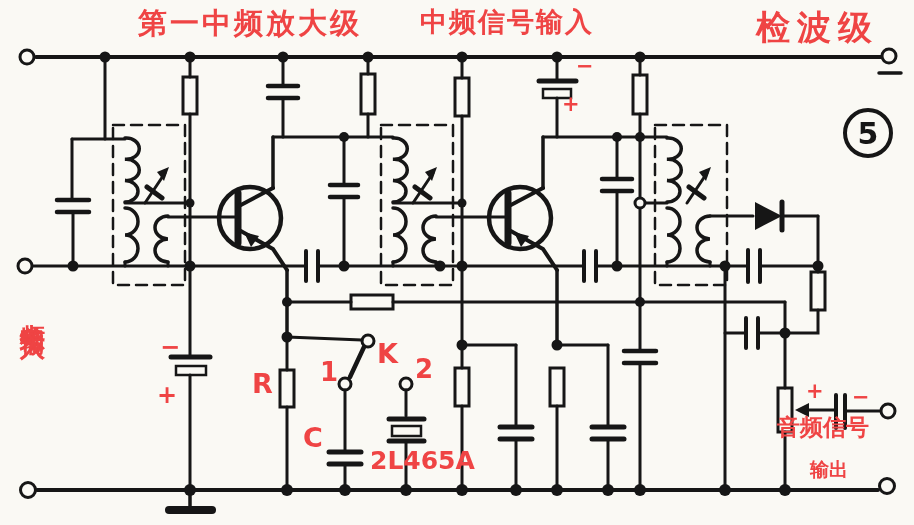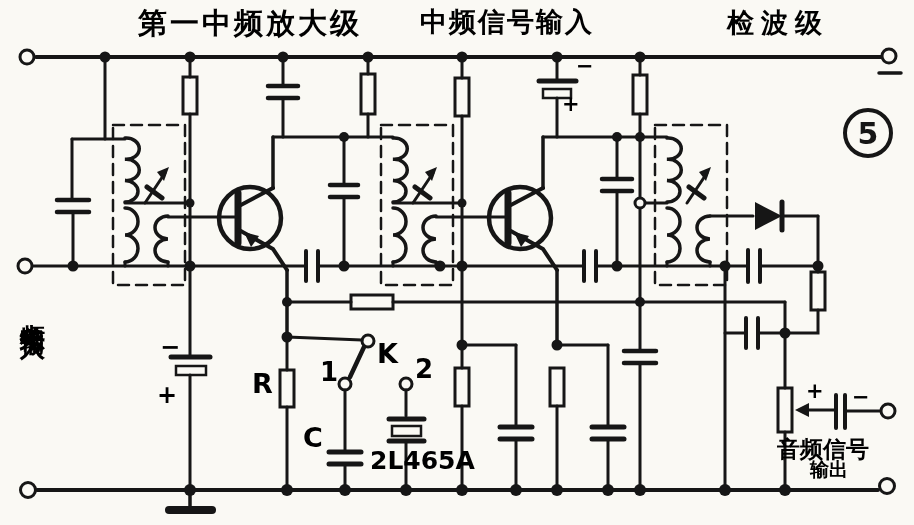--- a/index.html
+++ b/index.html
@@ -1,19 +1,19 @@
 <!DOCTYPE html>
 <html><head>
 <meta charset="utf-8">
 <style>
   html,body{margin:0;padding:0;background:#e8e6e0;}
   #page{position:relative;width:914px;height:525px;background:#faf9f4;overflow:hidden;
         font-family:"DejaVu Sans","Liberation Sans",sans-serif;color:#161616;}
   #cir{position:absolute;left:0;top:0;}
-  .lbl{position:absolute;font-weight:bold;white-space:nowrap;color:#000000;}
+  .lbl{position:absolute;font-weight:bold;white-space:nowrap;color:#ef4444;}
   .stage{font-size:29px;letter-spacing:3px;}
   .vert{writing-mode:vertical-rl;text-orientation:upright;letter-spacing:2px;}
   .fig{position:absolute;border:4px solid #161616;border-radius:50%;width:42px;height:42px;
        display:flex;align-items:center;justify-content:center;font-size:30px;font-weight:bold;}
   .sign{font-size:24px;font-weight:bold;}
 </style>
 </head>
 <body>
 
 <div id="page">
@@ -278,24 +278,24 @@
       <circle cx="640" cy="490" r="6"></circle>
           <circle cx="725" cy="490" r="6"></circle>
       <circle cx="785" cy="490" r="6"></circle>
     </g>
   </g>
   <style>.fill{fill:#161616;}</style>
 </svg>
 
 <div class="lbl stage" style="left:138px;top:4px;">第一中频放大级</div>
 <div class="lbl stage" style="left:420px;top:4px;font-size:27px;letter-spacing:2px;">中频信号输入</div>
-<div class="lbl stage" style="left:727px;top:5px;font-size:27px;letter-spacing:7px;">检波级</div>
+<div class="lbl stage" style="left:756px;top:5px;font-size:34px;letter-spacing:7px;">检波级</div>
 
 <div class="lbl vert" style="left:16px;top:303px;font-size:25px;">中频信号输入</div>
-<div class="lbl" style="left:777px;top:434px;font-size:23px;">音频信号</div>
+<div class="lbl" style="left:777px;top:412px;font-size:23px;">音频信号</div>
 <div class="lbl" style="left:810px;top:457px;font-size:19px;">输出</div>
 
 <div class="lbl" style="left:252px;top:368px;font-size:27px;">R</div>
 <div class="lbl" style="left:377px;top:338px;font-size:27px;">K</div>
 <div class="lbl" style="left:320px;top:357px;font-size:26px;">1</div>
 <div class="lbl" style="left:415px;top:354px;font-size:26px;">2</div>
 <div class="lbl" style="left:303px;top:422px;font-size:27px;">C</div>
 <div class="lbl" style="left:370px;top:446px;font-size:25px;text-align:center;">2L465A</div>
 
 <div class="fig" style="left:843px;top:108px;">

